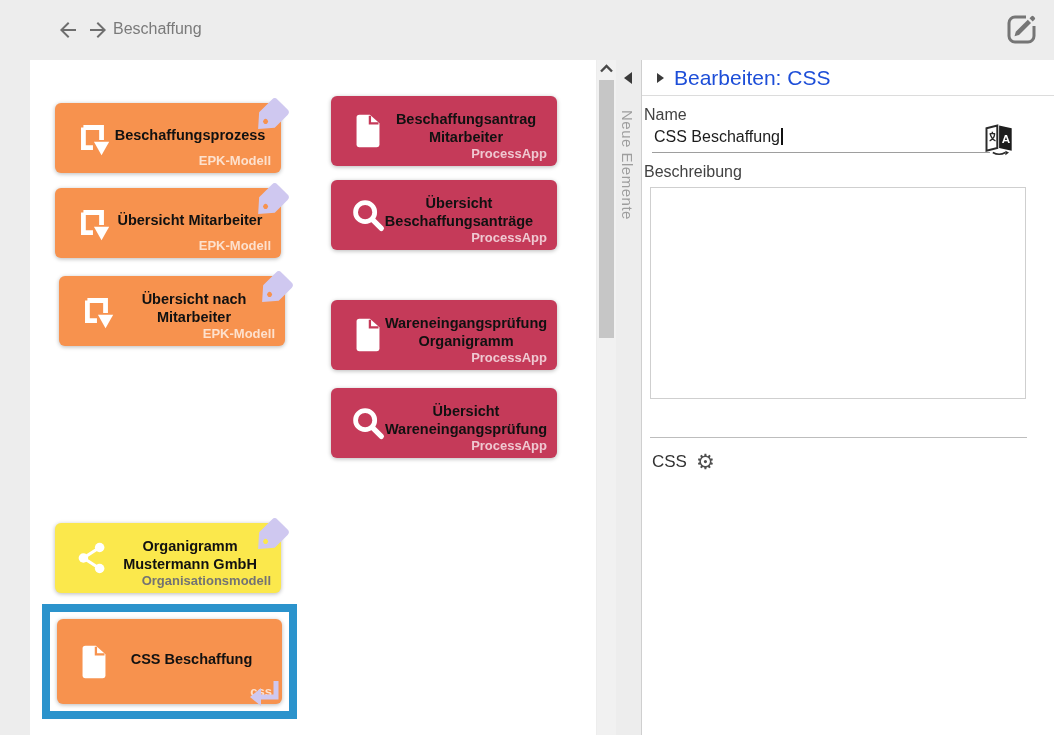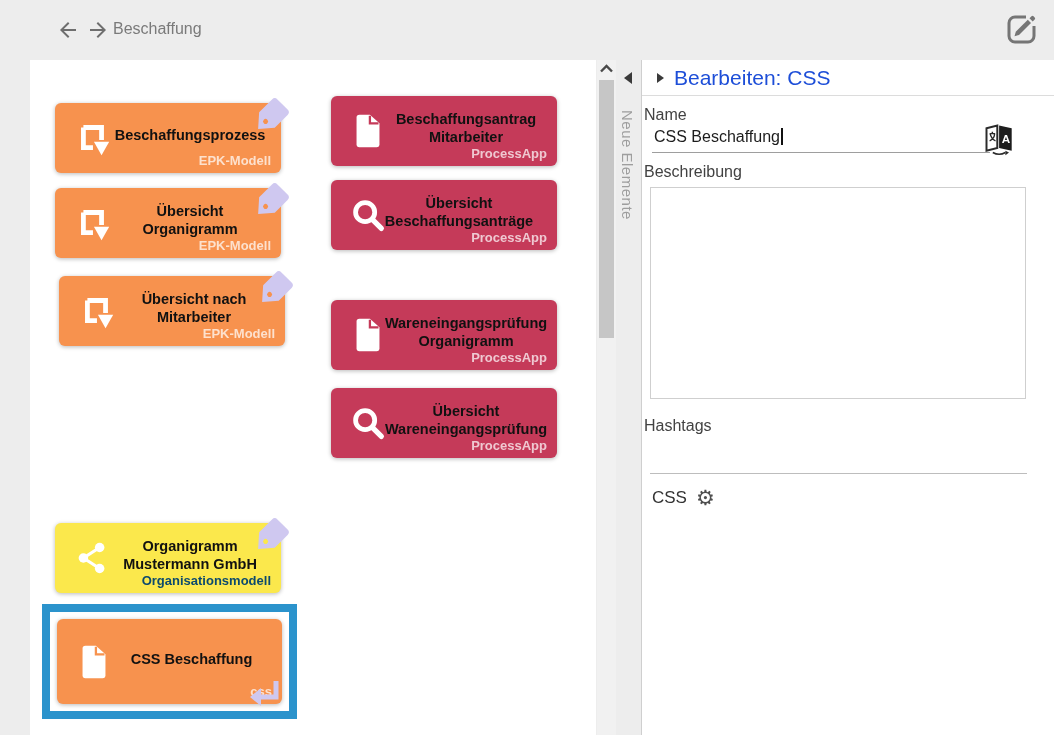--- a/index.html
+++ b/index.html
@@ -24,21 +24,21 @@
     display:flex;align-items:center;justify-content:center;
     padding:4px 14px 10px 58px;box-sizing:border-box;
     background:var(--c);cursor:pointer;
   }
   .ttitle{font-size:14.5px;font-weight:bold;color:#111;text-align:center;line-height:18px;}
   .ticon{position:absolute;left:16px;top:50%;transform:translateY(-50%);width:42px;height:42px;}
   .tsub{
     position:absolute;right:10px;bottom:5px;
     font-size:13px;font-weight:bold;color:rgba(255,255,255,.72);
   }
-  .tile.yellow .tsub{color:#0c4a6e;}
+  .tile.yellow .tsub{color:#737373;}
   .tag{position:absolute;right:-13px;top:-10px;width:46px;height:46px;pointer-events:none;}
   .tag svg{width:46px;height:46px;display:block;}
   .t1{left:25px;top:43px;}
   .t2{left:25px;top:128px;}
   .t3{left:29px;top:216px;}
   .t4{left:301px;top:36px;}
   .t5{left:301px;top:120px;padding-left:44px;}
   .t6{left:301px;top:240px;}
   .t7{left:301px;top:328px;}
   .t8{left:25px;top:463px;}
@@ -178,21 +178,21 @@
         <svg>
           <use href="#i-tag"></use>
         </svg>
       </span>
   </div>
 
   <div class="tile t2" style="--c:#F7924E">
     <svg class="ticon">
         <use href="#i-epk"></use>
       </svg>
-    <span class="ttitle">Übersicht Organigramm</span>
+    <span class="ttitle">Übersicht Mitarbeiter</span>
     <span class="tsub">EPK-Modell</span>
     <span class="tag">
         <svg>
           <use href="#i-tag"></use>
         </svg>
       </span>
   </div>
 
   <div class="tile t3" style="--c:#F7924E">
     <svg class="ticon">
@@ -290,20 +290,19 @@
   <div class="name-row">
     <span>CSS Beschaffung</span><span class="caret"></span>
   </div>
   <svg class="translate-btn">
       <use href="#i-translate"></use>
     </svg>
 
   <div class="field-label">Beschreibung</div>
   <textarea class="desc-box" aria-label="Beschreibung" style=""></textarea>
 
-  <div class="field-label hashtags-label">Hashtags</div>
   <div class="hashtag-line"></div>
 
   <div class="hashtag-row">
     <span class="hashtag-value">CSS</span>
     <span class="gear">⚙</span>
   </div>
 </div>
 
 </body></html>

